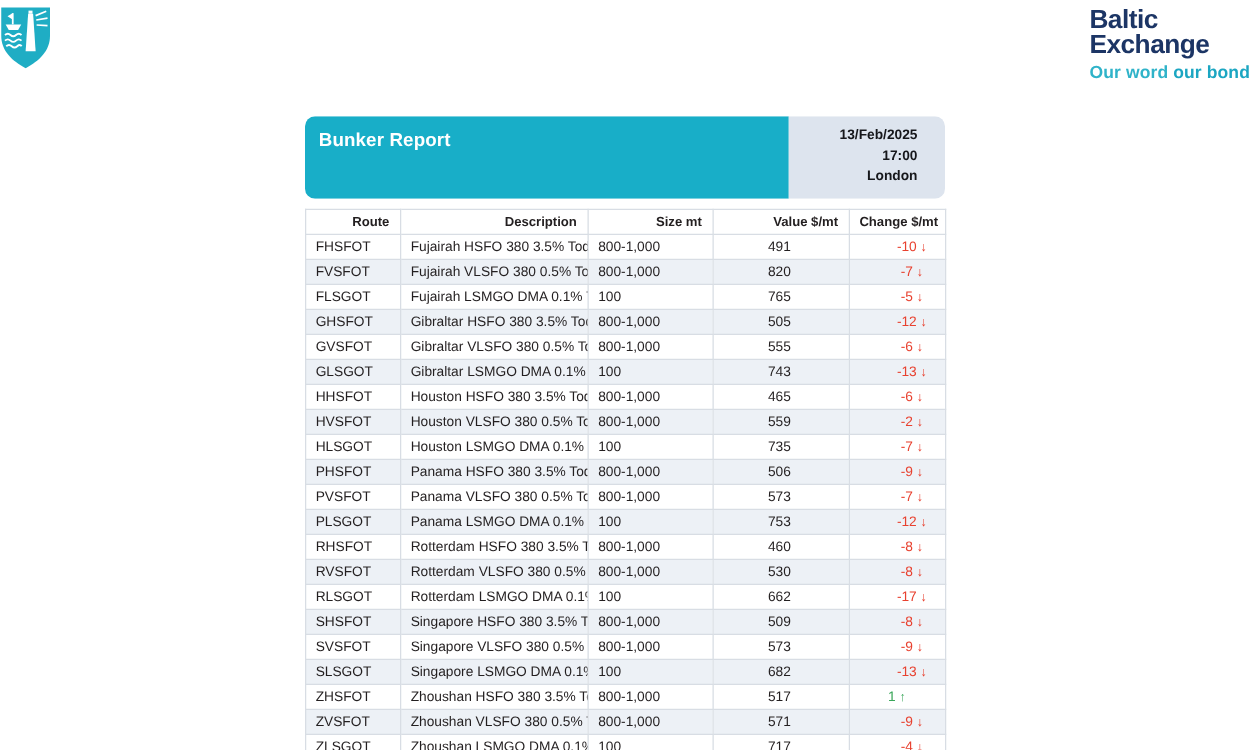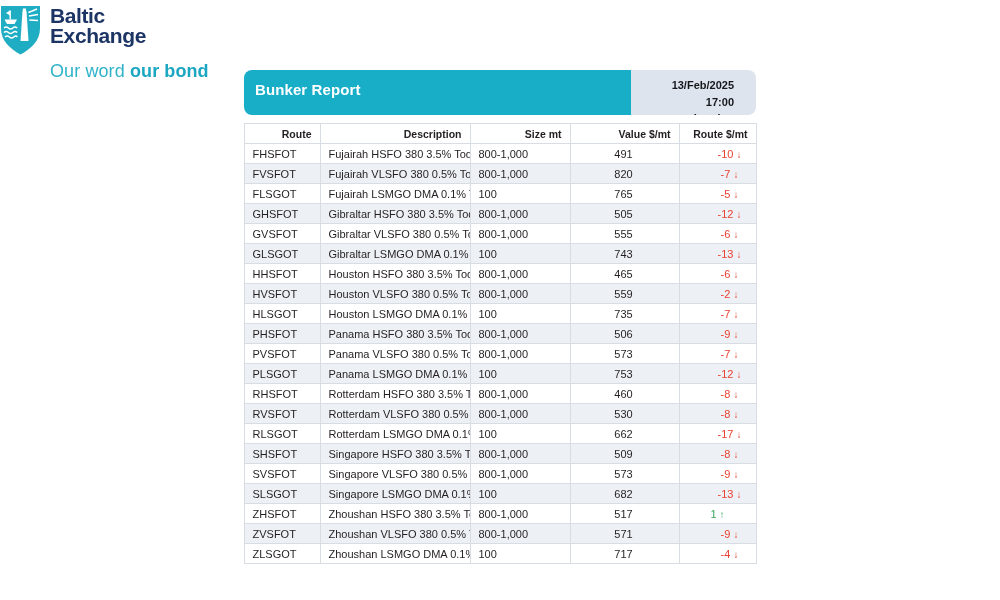--- a/index.html
+++ b/index.html
@@ -1,30 +1,30 @@
 <!DOCTYPE html>
 <html><head>
 <meta charset="utf-8">
 <style>
   * { margin:0; padding:0; box-sizing:border-box; }
   html,body { width:1000px; height:600px; background:#fff;
               font-family:"Liberation Sans", sans-serif; color:#231f20; overflow:hidden; }
 
   
-  .logo-row { display:flex; justify-content:flex-start; align-items:flex-start;
+  .logo-row { display:flex; justify-content:space-between; align-items:flex-start;
               gap:9px; padding-top:5px; height:62px; }
   .logo-shield { width:41px; height:50px; flex:0 0 auto; }
   .logo-text { padding-top:1px; }
   .logo-name { color:#1c3565; font-weight:bold; font-size:21px; line-height:0.93;
                letter-spacing:-0.4px; }
-  .logo-tagline { margin-top:16px; font-size:18px; color:#2fb3c9; letter-spacing:0.1px; }
+  .logo-tagline { margin-top:4px; font-size:14px; color:#2fb3c9; letter-spacing:0.1px;font-weight:bold; }
   .logo-tagline b { color:#1ba6c2; }
 
   
-  .bar { width:512px; margin:8px auto 0 auto; display:flex; height:45px;
+  .bar { width:512px; margin:31px auto 0 auto; display:flex; height:66px;
          border-radius:8px; overflow:hidden; }
   .bar-title { flex:1; background:#18aec8; color:#ffffff; font-weight:bold;
                font-size:15px; padding:11px 0 0 11px; letter-spacing:0.1px; }
   .bar-date { width:125px; background:#dde4ee; text-align:right;
               padding:7px 22px 0 0; font-size:11px; font-weight:bold;
               color:#16171b; line-height:1.5; }
 
   
   table { width:512px; margin:8px auto 0 auto; border-collapse:collapse;
           table-layout:fixed; font-size:11px; }
@@ -93,21 +93,21 @@
       <col style="width:100px">
     <col style="width:109px">
       <col style="width:77px">
   </colgroup>
   <thead>
     <tr>
       <th>Route</th>
       <th>Description</th>
       <th>Size mt</th>
       <th>Value $/mt</th>
-      <th>Route $/mt</th>
+      <th>Change $/mt</th>
     </tr>
   </thead>
   <tbody id="table-body">
   <tr>
     <td>FHSFOT</td>
     <td>Fujairah HSFO 380 3.5% Today</td>
     <td>800-1,000</td>
     <td class="num val">491</td>
     <td class="num neg">-10 <span class="arrow">↓</span></td>
   </tr>

